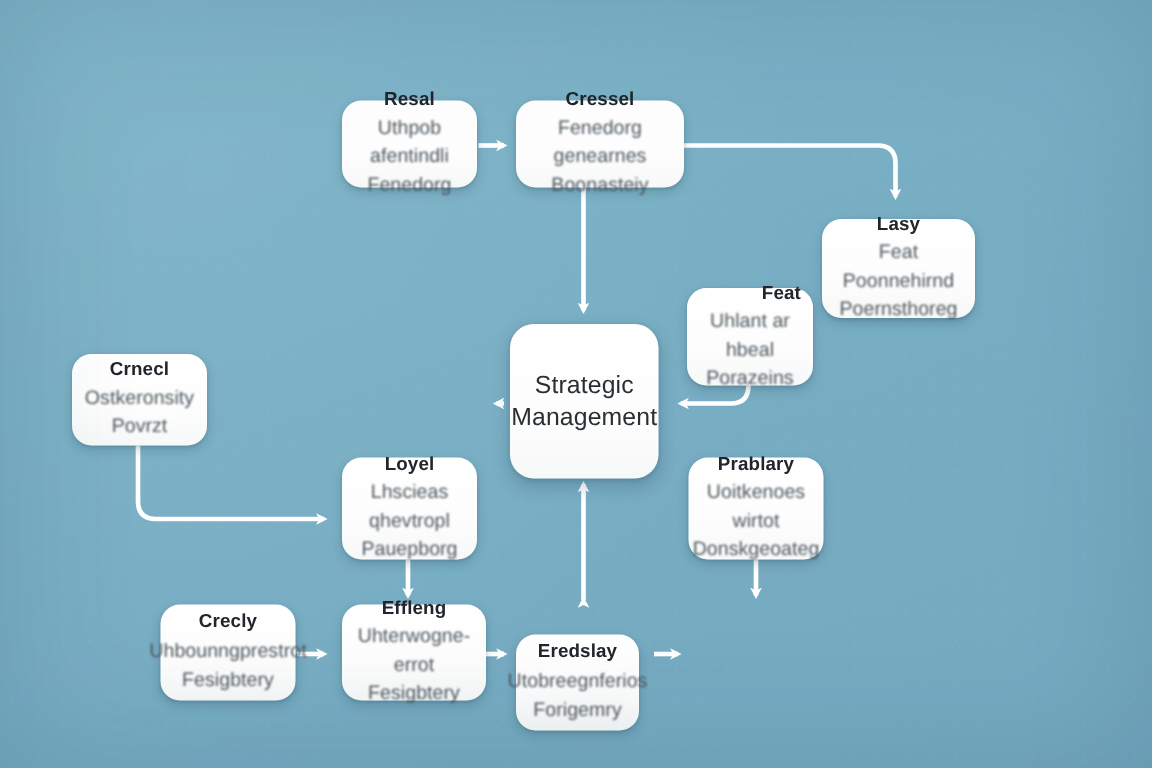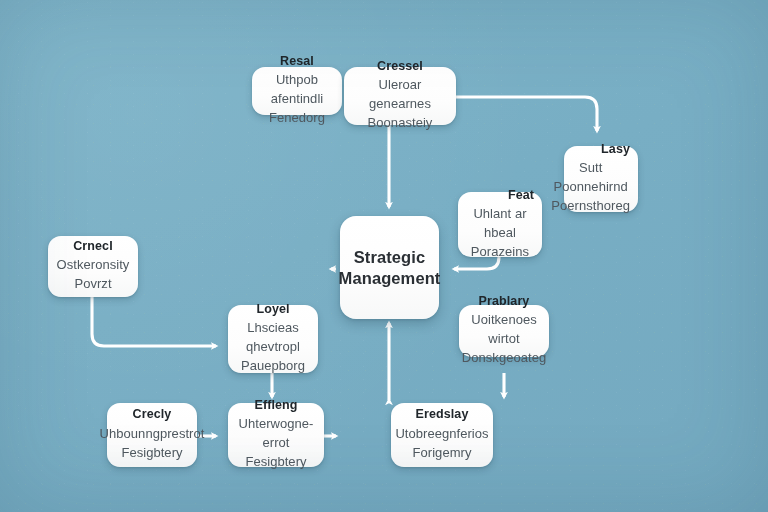--- a/index.html
+++ b/index.html
@@ -51,21 +51,21 @@
     letter-spacing:.05px;
     white-space:pre-line;
     font-weight:500;
   }
   .node.center{
     border-radius:16px;
     box-shadow:0 5px 12px rgba(22,52,66,.24), 0 1px 3px rgba(22,52,66,.16);
   }
   .node.center .title{
     font-size:16.5px;
-    font-weight:700;
+    font-weight:400;
     color:#2a2f34;
     line-height:1.25;
     filter:blur(.2px);
     margin-bottom:0;
   }
   .vignette{
     position:absolute;inset:0;pointer-events:none;
     box-shadow:inset 0 0 90px rgba(40,80,100,.18);
   }
 </style>
@@ -106,35 +106,35 @@
       <path d="M198,436 L216,436" marker-end="url(#ah)"></path>
 
       <path d="M319,436 L336,436" marker-end="url(#ah)"></path>
 
       <path d="M436,436 L452,436" marker-end="url(#ah)"></path>
 
       <path d="M336,269 L331,269" marker-end="url(#ah)"></path>
     </g>
   </svg>
 
-  <div class="node" style="left:228px;top:67px;width:90px;height:48px;margin-left:24px;">
+  <div class="node" style="left:228px;top:67px;width:90px;height:58px;">
     <div class="title">Resal</div>
     <div class="sub">Uthpob afentindli
 Fenedorg</div>
   </div>
 
   <div class="node" style="left:344px;top:67px;width:112px;height:58px;">
     <div class="title">Cressel</div>
-    <div class="sub">Uleroar genearnes
+    <div class="sub">Fenedorg genearnes
 Boonasteiy</div>
   </div>
 
-  <div class="node" style="left:564px;top:146px;width:74px;height:66px;align-items:flex-end;">
+  <div class="node" style="left:548px;top:146px;width:102px;height:66px;">
     <div class="title">Lasy</div>
-    <div class="sub">Sutt Poonnehirnd
+    <div class="sub">Feat Poonnehirnd
 Poernsthoreg</div>
   </div>
 
   <div class="node" style="left:458px;top:192px;width:84px;height:65px;align-items:flex-end;">
     <div class="title">Feat</div>
     <div class="sub">Uhlant ar hbeal
 Porazeins</div>
   </div>
 
   <div class="node center" style="left:340px;top:216px;width:99px;height:103px;">
@@ -147,39 +147,39 @@
     <div class="sub">Ostkeronsity
 Povrzt</div>
   </div>
 
   <div class="node" style="left:228px;top:305px;width:90px;height:68px;">
     <div class="title">Loyel</div>
     <div class="sub">Lhscieas qhevtropl
 Pauepborg</div>
   </div>
 
-  <div class="node" style="left:459px;top:305px;width:90px;height:52px;">
+  <div class="node" style="left:459px;top:305px;width:90px;height:68px;">
     <div class="title">Prablary</div>
     <div class="sub">Uoitkenoes wirtot
 Donskgeoateg</div>
   </div>
 
   <div class="node" style="left:107px;top:403px;width:90px;height:64px;">
     <div class="title">Crecly</div>
     <div class="sub">Uhbounngprestrot
 Fesigbtery</div>
   </div>
 
   <div class="node" style="left:228px;top:403px;width:96px;height:64px;">
     <div class="title">Effleng</div>
     <div class="sub">Uhterwogne-errot
 Fesigbtery</div>
   </div>
 
-  <div class="node" style="left:344px;top:403px;width:102px;height:64px;margin-left:47px;">
+  <div class="node" style="left:344px;top:423px;width:82px;height:64px;">
     <div class="title">Eredslay</div>
     <div class="sub">Utobreegnferios
 Forigemry</div>
   </div>
 
 
   <div class="vignette"></div>
 </div>
 
 </body></html>

